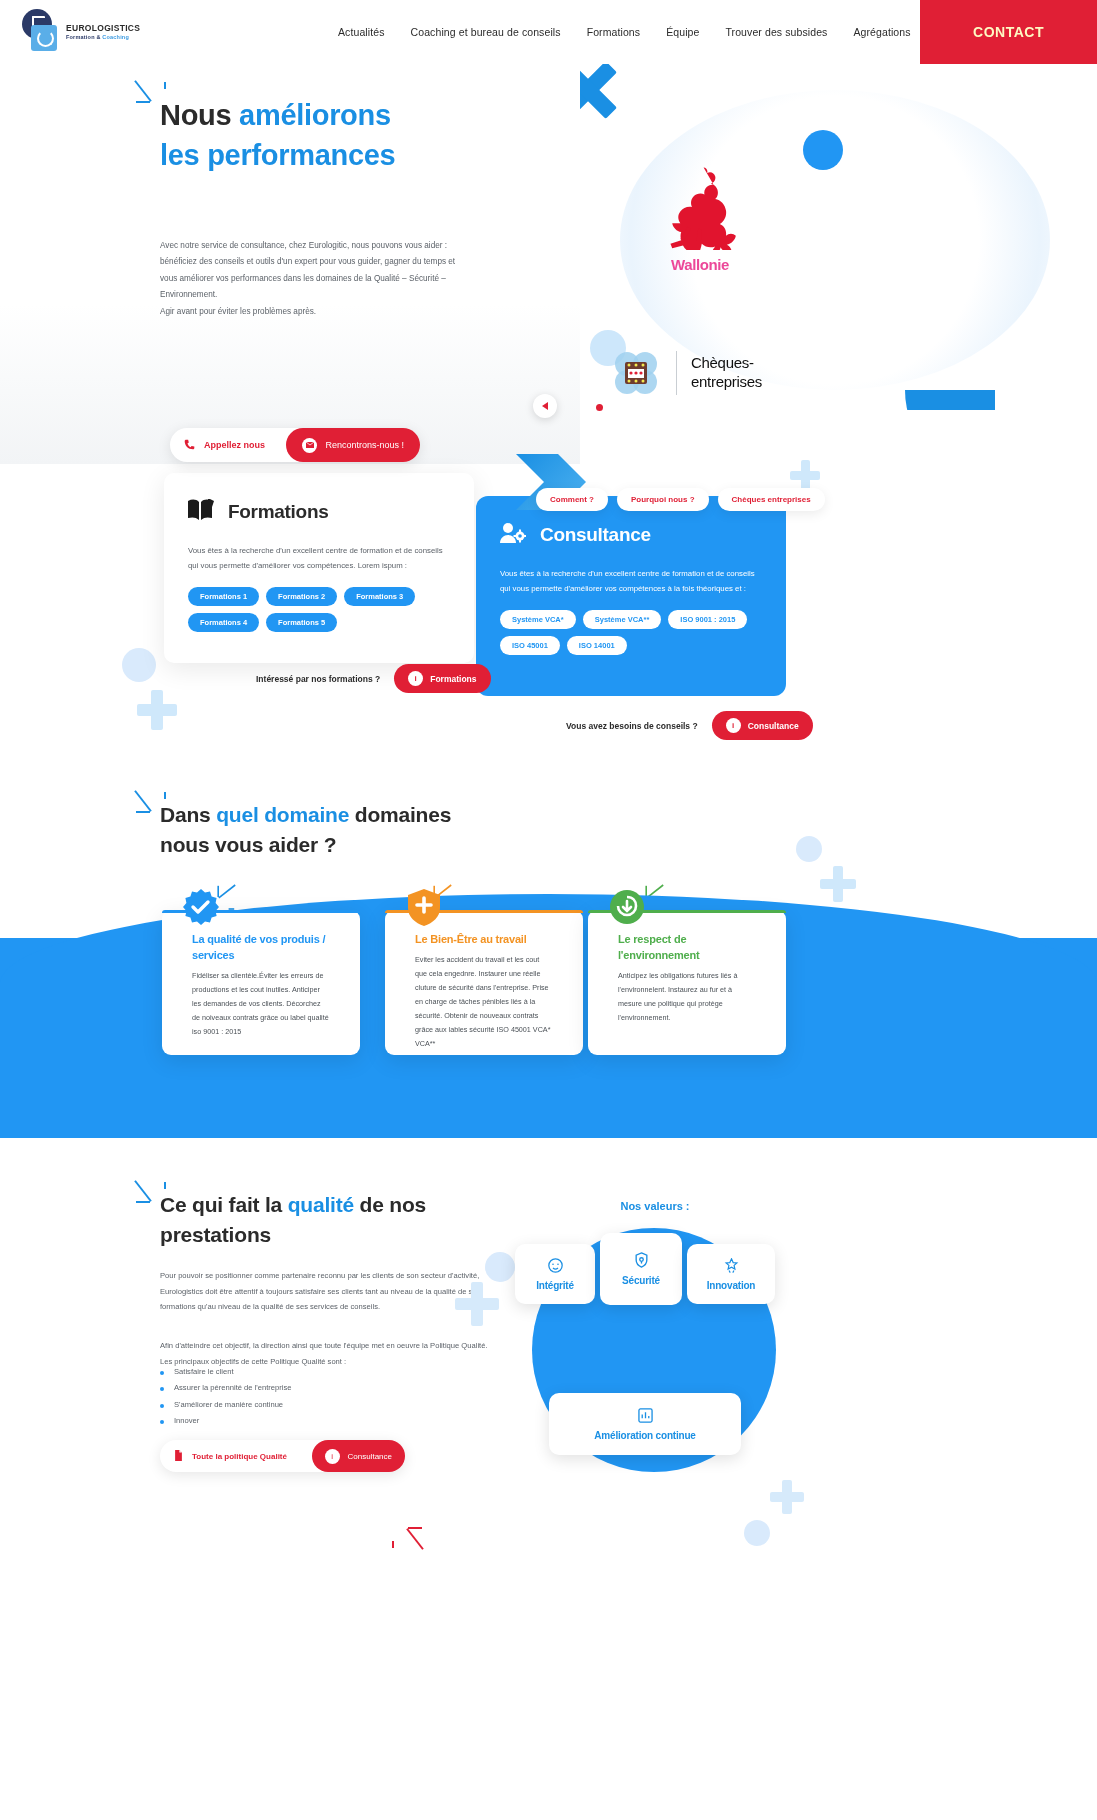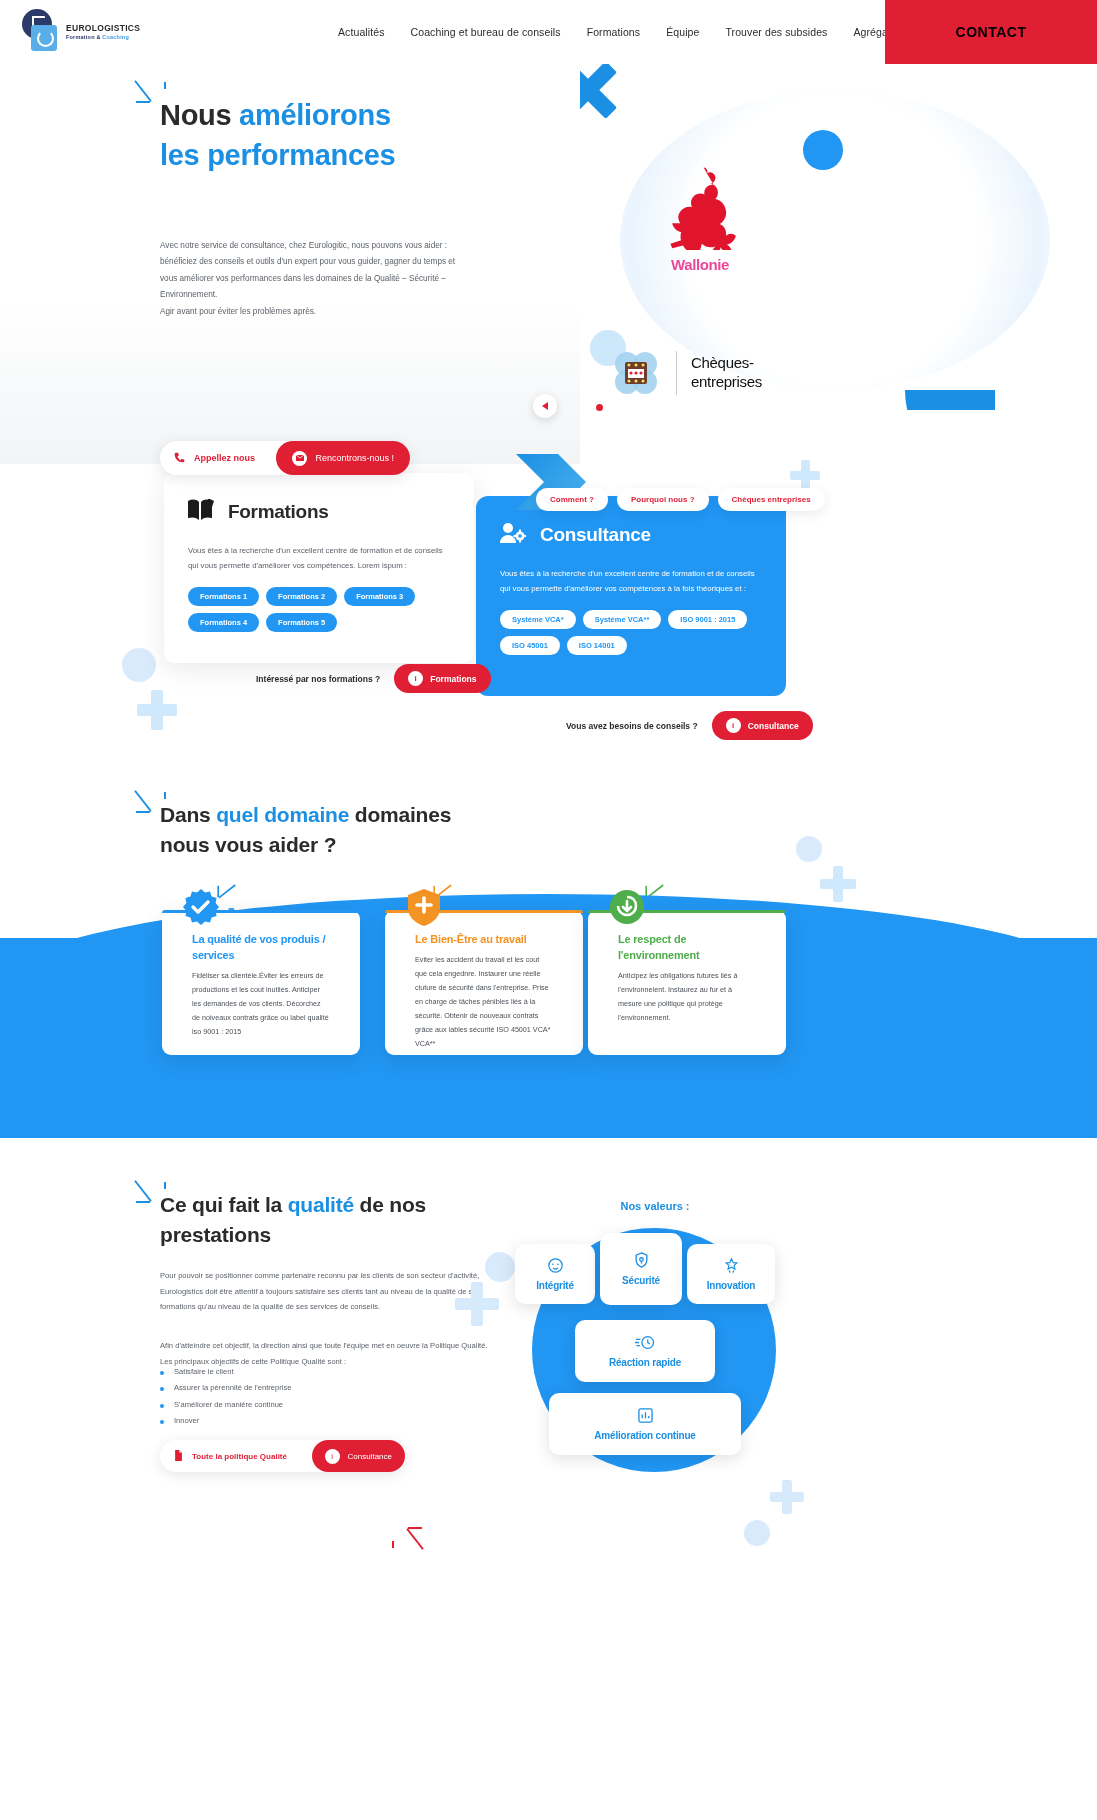--- a/index.html
+++ b/index.html
@@ -41,22 +41,22 @@
   .logo-sub { font-size:5.5px; font-weight:bold; letter-spacing:.2px; }
   .logo-sub .s1 { color:#2b3a67; }
   .logo-sub .s2 { color:#3b9ae1; }
 
   .nav { display:flex; align-items:center; gap:26px; margin-left:120px; }
   .nav a {
     font-size:10.5px; color:#2b2b2b; text-decoration:none; letter-spacing:.1px;
     white-space:nowrap;
   }
   .contact-btn {
-    position:absolute; right:0; top:0; width:212px; height:64px;
-    background:#e01f35; color:#000000; display:flex; align-items:center; justify-content:center;
+    position:absolute; right:0; top:0; width:177px; height:64px;
+    background:#e01f35; color:#fef9c3; display:flex; align-items:center; justify-content:center;
     font-size:14px; font-weight:bold; letter-spacing:.5px;
   }
 
   
   .hero { position:absolute; top:64px; left:0; width:1097px; height:410px;text-decoration:underline; }
   .hero-left {
     position:absolute; left:0; top:0; width:580px; height:400px;
     background:linear-gradient(180deg,#ffffff 0%, #ffffff 60%, #f2f4f6 100%);
   }
   .hero-right {
@@ -97,23 +97,23 @@
     position:absolute; width:30px; height:30px;
   }
   .tick i { position:absolute; background:#1a8fe3; display:block; }
   .tick .t1 { left:2px; top:2px; width:2px; height:26px; transform:rotate(-38deg); transform-origin:center; }
   .tick .t2 { left:-4px; top:25px; width:14px; height:2px; }
   .tick .t3 { left:24px; top:6px; width:2px; height:7px; }
 
   .tick.red i { background:#e01f35; }
 
   .hero-cta {
-    position:absolute; left:160px; top:428px; width:250px; height:34px;
+    position:absolute; left:170px; top:428px; width:250px; height:34px;
     background:#ffffff; border-radius:20px; box-shadow:0 3px 14px rgba(0,0,0,.10);
-    display:flex; align-items:center; z-index:20;margin-top:13px;
+    display:flex; align-items:center; z-index:20;
   }
   .btn-ghost {
     display:flex; align-items:center; gap:9px; padding:0 14px; height:34px;
     color:#e01f35; font-size:9px; font-weight:bold;
   }
   .btn-red {
     display:flex; align-items:center; gap:8px; height:34px; padding:0 16px;
     background:#e01f35; color:#fff; border-radius:20px; font-size:9px; font-weight:normal;
     margin-left:auto;
   }
@@ -633,30 +633,20 @@
     <div class="vbox" style="left:182px; top:44px; width:88px; height:60px;">
       <span class="vico">
         <svg width="15" height="15" viewBox="0 0 18 18" fill="none" stroke="#1a8fe3" stroke-width="1.4">
           <path d="M9 1l2 4.5 4.5.4-3.4 3 1 4.4L9 11l-4.1 2.3 1-4.4-3.4-3L7 5.5z"></path>
           <path d="M6 15l1.5 2.5M12 15l-1.5 2.5"></path>
         </svg>
       </span>
       <span class="vlabel">Innovation</span>
     </div>
 
-    <div class="vbox" style="left:70px; top:120px; width:140px; height:62px;">
-      <span class="vico">
-        <svg width="20" height="15" viewBox="0 0 22 16" fill="none" stroke="#1a8fe3" stroke-width="1.4">
-          <circle cx="14" cy="8" r="6.4"></circle>
-            <path d="M14 4.6V8l2.3 1.6"></path>
-          <path d="M1 4.6h5M0 8h4.4M1.6 11.4h4"></path>
-        </svg>
-      </span>
-      <span class="vlabel">Réaction rapide</span>
-    </div>
 
     <div class="vbox" style="left:44px; top:193px; width:192px; height:62px;">
       <span class="vico">
         <svg width="15" height="15" viewBox="0 0 16 16" fill="none" stroke="#1a8fe3" stroke-width="1.4">
           <rect x="1" y="1" width="14" height="14" rx="1.6"></rect>
           <path d="M4.5 11V7M8 11V4.5M11.5 11V8.5"></path>
         </svg>
       </span>
       <span class="vlabel">Amélioration continue</span>
     </div>

